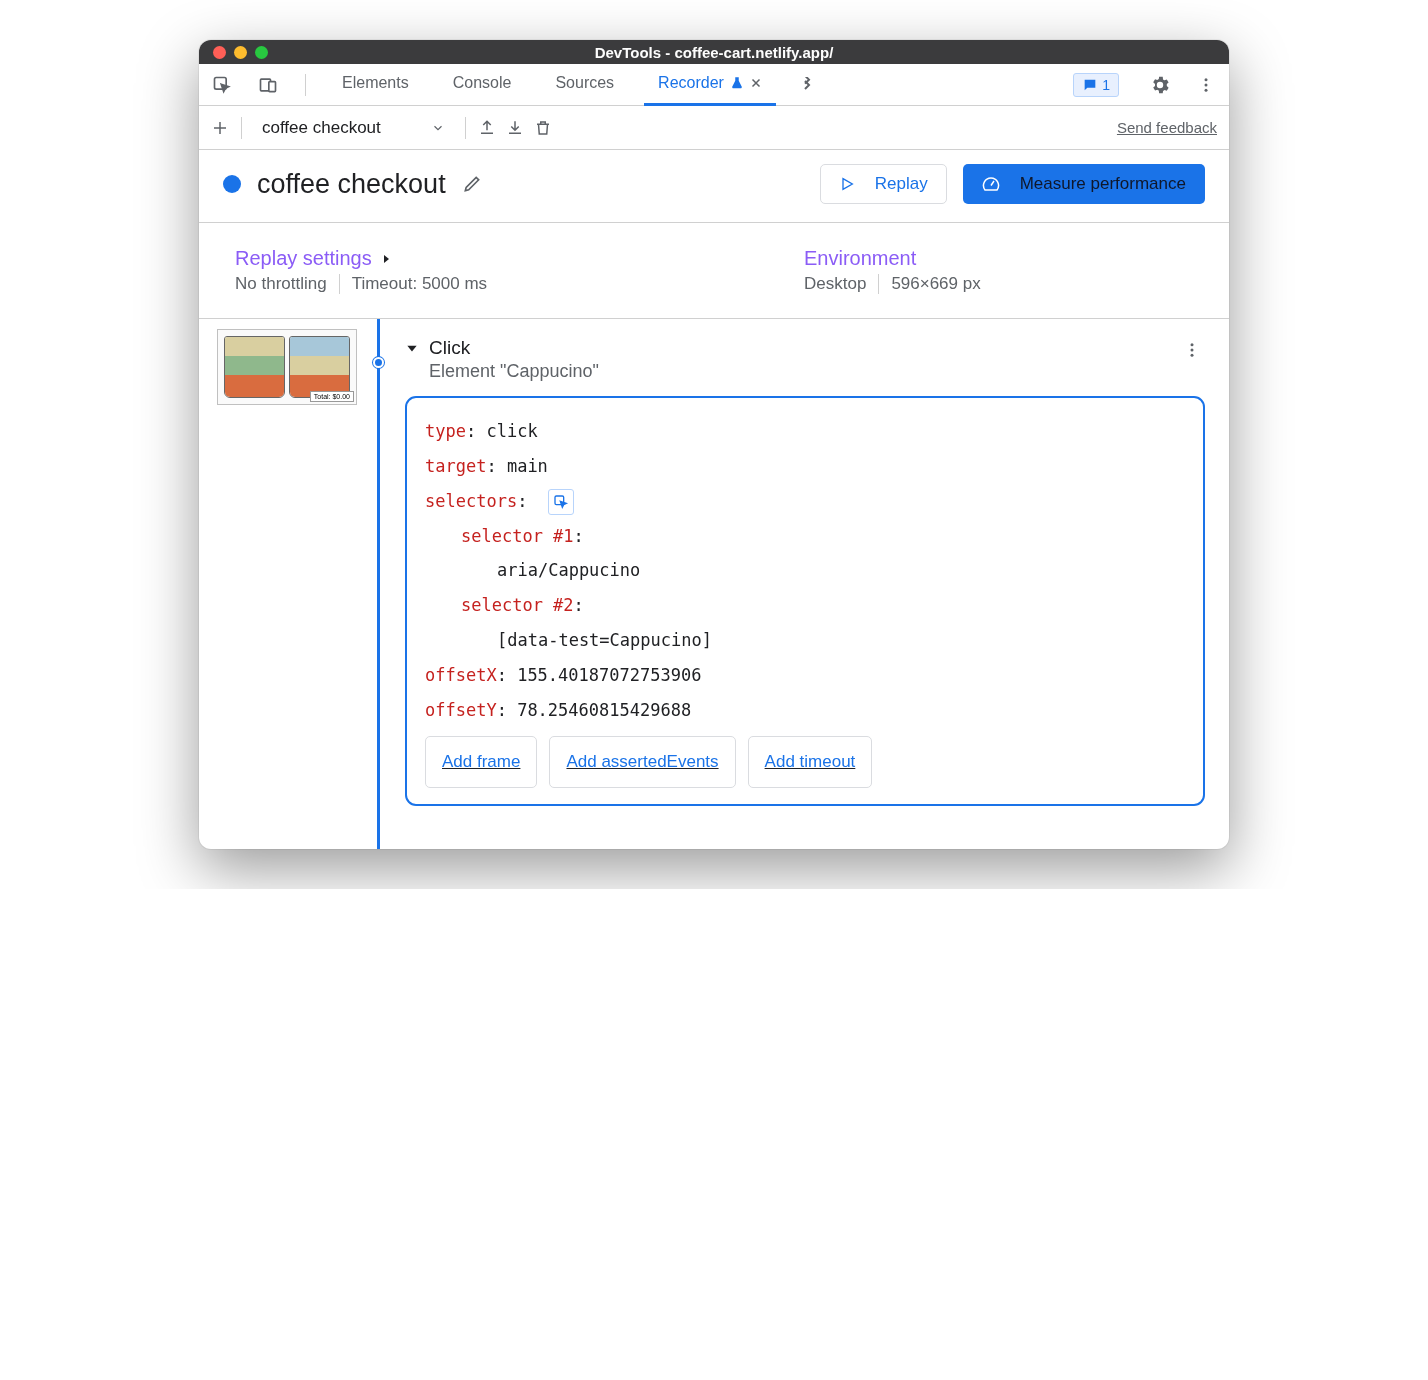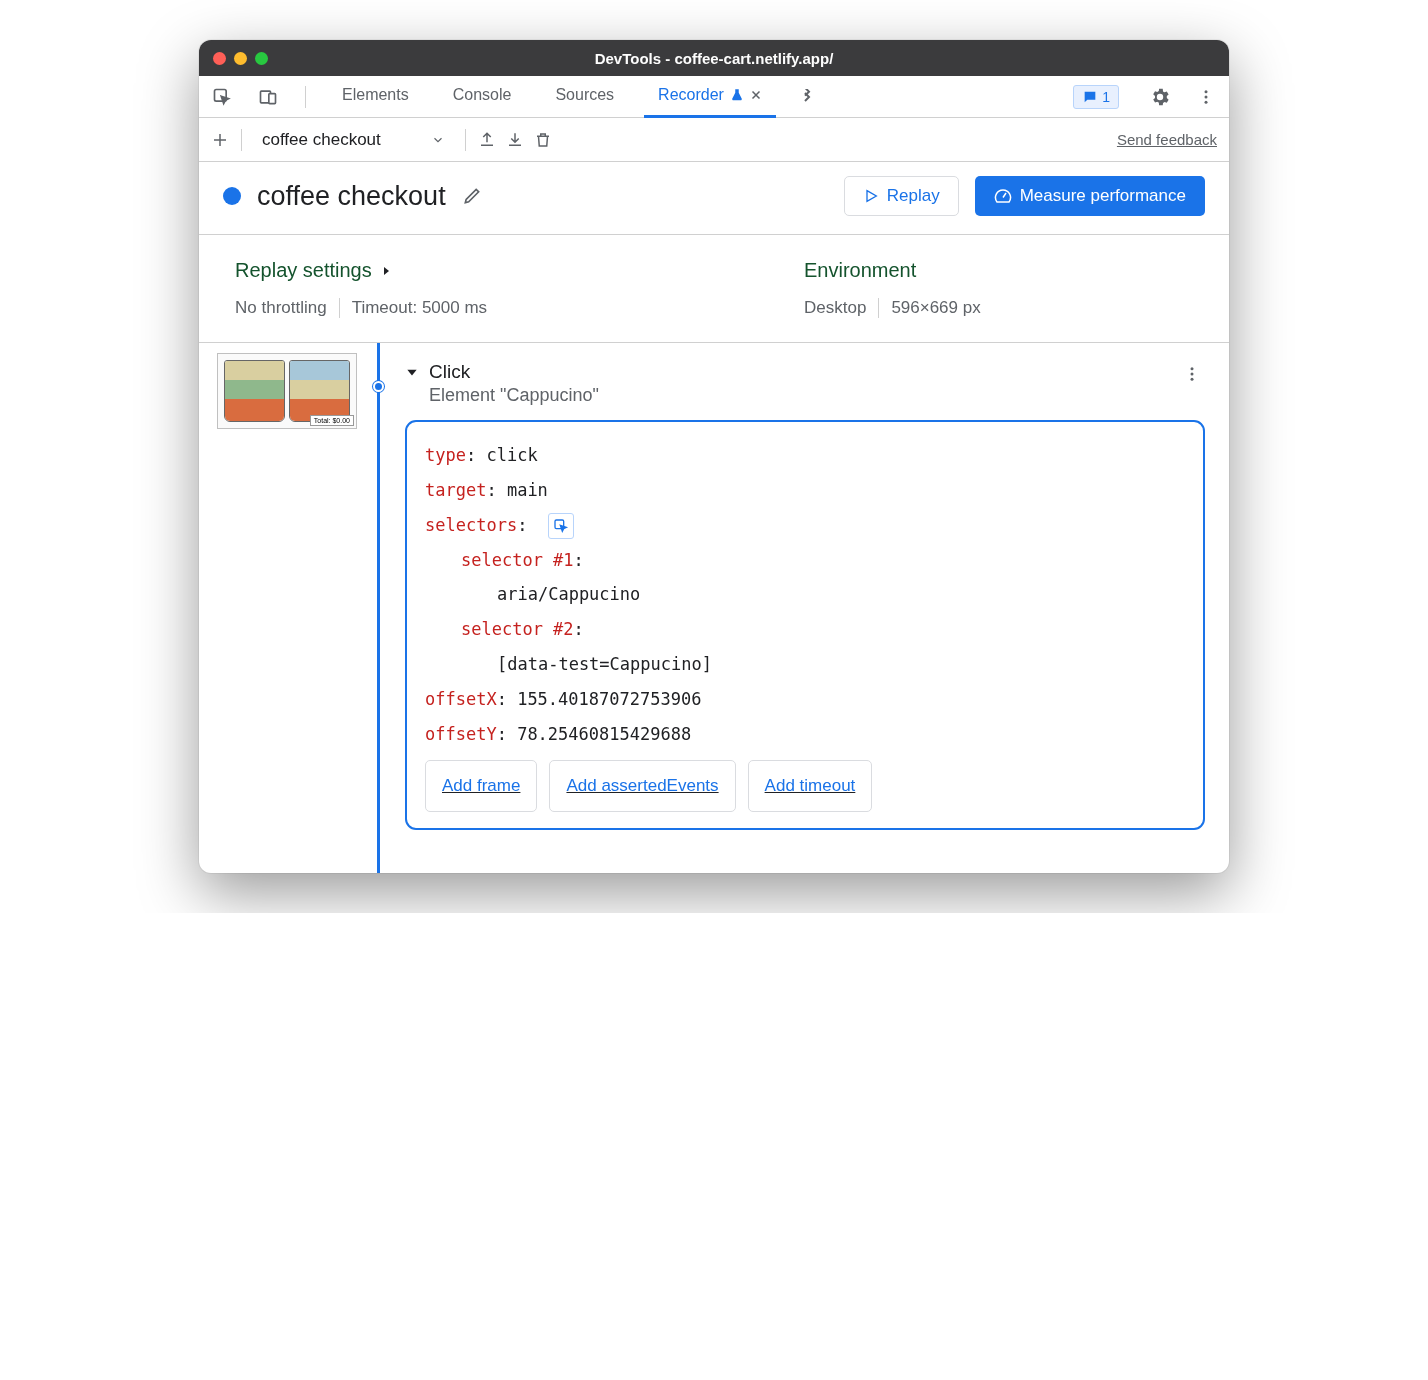--- a/index.html
+++ b/index.html
@@ -13,21 +13,21 @@
 }
 .window {
   width: 1030px;
   background: #fff;
   border-radius: 12px;
   box-shadow: 0 20px 60px rgba(0,0,0,0.4), 0 0 0 1px rgba(0,0,0,0.05);
   overflow: hidden;
 }
 .titlebar {
   background: #3b3b3d;
-  height: 36px;
+  height: 24px;
   display: flex;
   align-items: center;
   padding: 0 14px;
   position: relative;
 }
 .traffic-lights { display: flex; gap: 8px; }
 .traffic-light { width: 13px; height: 13px; border-radius: 50%; }
 .tl-red { background: #ff5f57; }
 .tl-yellow { background: #febc2e; }
 .tl-green { background: #28c840; }
@@ -120,52 +120,52 @@
 }
 .recording-title {
   font-size: 27px;
   color: #202124;
   font-weight: 400;
 }
 .header-spacer { flex: 1; }
 .btn {
   display: flex;
   align-items: center;
-  gap: 8px;
+  gap: 20px;
   padding: 9px 18px;
   border-radius: 5px;
   font-size: 17px;
   font-weight: 500;
   cursor: pointer;
   border: 1px solid transparent;
 }
 .btn-outline {
   border-color: #dadce0;
   color: #1a73e8;
   background: #fff;
 }
 .btn-primary {
   background: #1a73e8;
-  color: #ffffff;
+  color: #0f172a;
 }
 .settings-row {
   display: flex;
   padding: 24px 36px 24px 36px;
   border-bottom: 1px solid #d0d0d0;
 }
 .settings-col { flex: 1; }
 .settings-col.right { text-align: left; padding-left: 180px; }
 .settings-heading {
   font-size: 20px;
-  color: #14532d;
+  color: #8b5cf6;
   font-weight: 400;
   display: flex;
   align-items: center;
   gap: 8px;
-  margin-bottom: 16px;
+  margin-bottom: 4px;
 }
 .settings-sub {
   font-size: 17px;
   color: #5f6368;
   display: flex;
   align-items: center;
   gap: 12px;
 }
 .settings-sub .vdiv { width: 1px; height: 20px; background: #d0d0d0; }
 .step-area {

